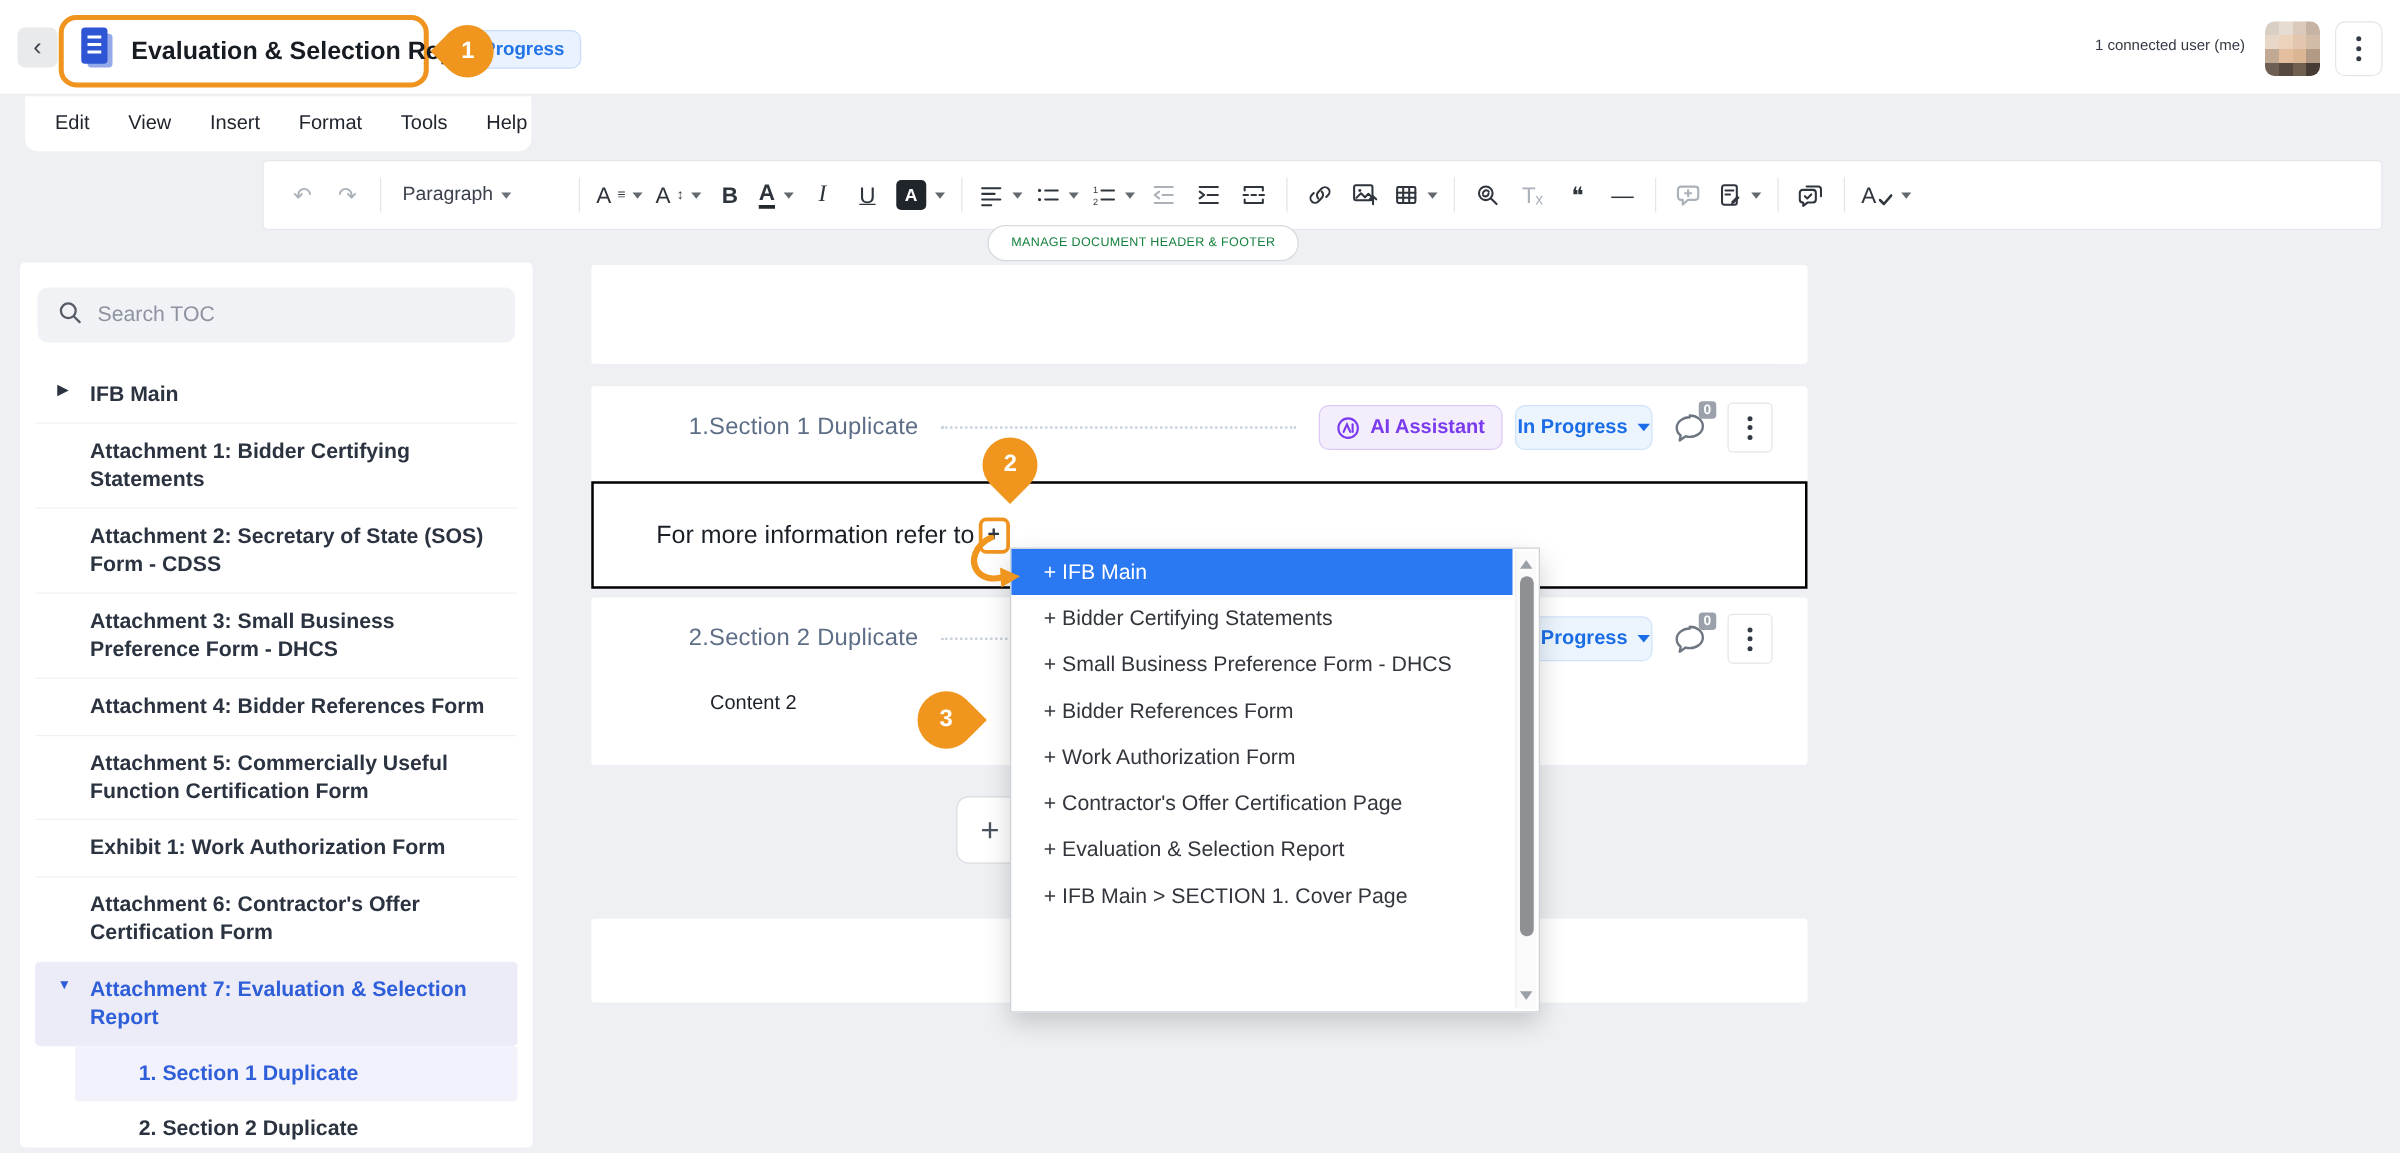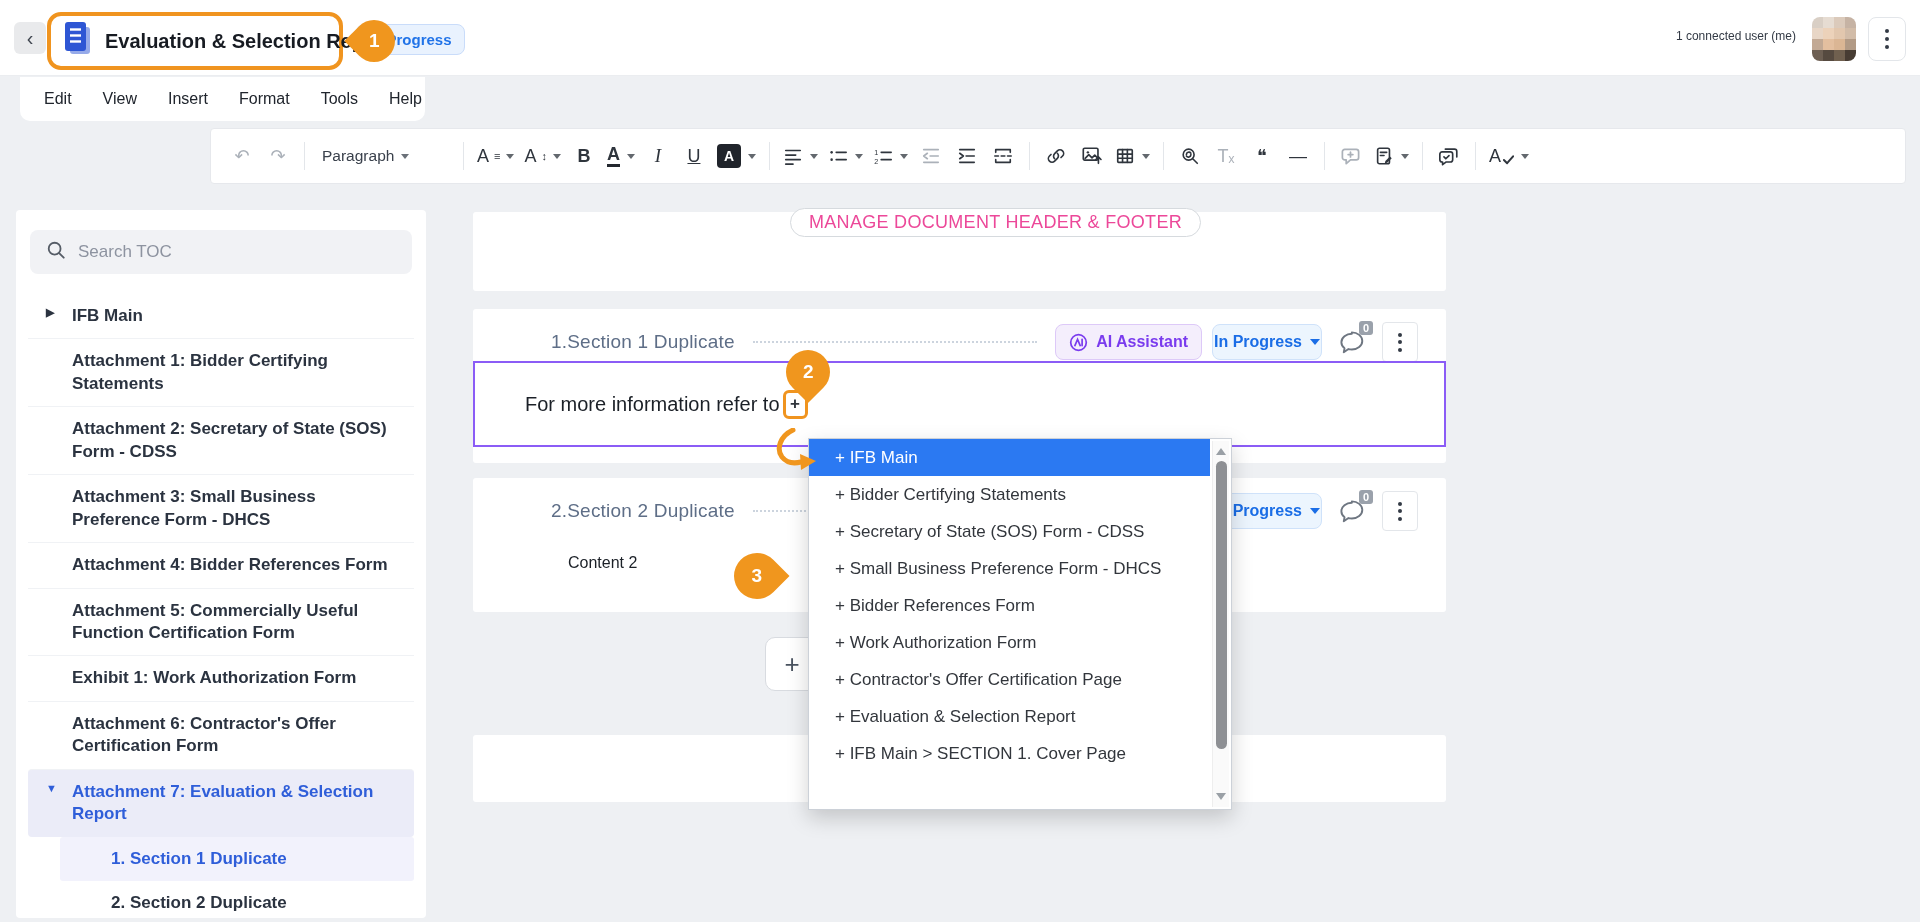--- a/index.html
+++ b/index.html
@@ -51,36 +51,36 @@
   .toc-item.active { background:#ebecf8; color:#2f5ed9; border-radius:4px; }
   .toc-item.active .toc-caret { color:#2f5ed9; }
   .toc-item.active-sub { background:#f2f2fc; color:#2f5ed9; margin-left:32px; padding-left:51px; border-radius:3px; }
 
   
   .panel { position:absolute; background:#fff; border-radius:3px; }
   .block-a { left:473px; top:212px; width:973px; height:79px; }
   .block-b { left:473px; top:309px; width:973px; height:154px; }
   .block-c { left:473px; top:478px; width:973px; height:134px; }
   .block-d { left:473px; top:735px; width:973px; height:67px; }
-  .manage-btn { position:absolute; left:790px; top:208px; height:29px; padding:0 18px; background:#fff; border:1px solid #d6dade; border-radius:15px; font-size:18px; letter-spacing:.3px; color:#ec4899; z-index:6; display:flex; align-items:center; cursor:pointer; font-family:inherit; }
+  .manage-btn { position:absolute; left:790px; top:180px; height:29px; padding:0 18px; background:#fff; border:1px solid #d6dade; border-radius:15px; font-size:10px; letter-spacing:.3px; color:#15803d; z-index:6; display:flex; align-items:center; cursor:pointer; font-family:inherit; }
 
   .sec-row { display:flex; align-items:center; height:52px; padding:14px 28px 0 78px; }
   .sec-label { font-size:19px; color:#5e6e87; letter-spacing:.2px; white-space:nowrap; }
   .dotline { flex:1; border-top:2px dotted #ccd4de; margin:0 18px; }
   .ctrl { display:flex; align-items:center; gap:10px; }
   .ai-pill { height:36px; padding:0 13px; display:flex; align-items:center; gap:8px; background:#f4eefc; border:1px solid #ddc9f8; border-radius:8px; color:#7a3bee; font-weight:700; font-size:16px; cursor:pointer; font-family:Liberation Sans, sans-serif; }
   .ai-pill svg { stroke:#7a3bee; fill:none; stroke-width:1.8; stroke-linecap:round; }
   .status-pill { height:36px; width:110px; display:flex; align-items:center; justify-content:center; gap:8px; background:#ecf5fe; border:1px solid #cfe2fa; border-radius:8px; color:#1a6de6; font-weight:700; font-size:16px; cursor:pointer; font-family:inherit; }
   .caret-down { border-left:5px solid transparent; border-right:5px solid transparent; border-top:6px solid #1a6de6; }
   .comment-btn { width:40px; height:38px; position:relative; display:flex; align-items:center; justify-content:center; background:none; border:none; cursor:pointer; color:#6e7681; }
   .comment-btn svg { stroke:currentColor; fill:none; stroke-width:2; stroke-linejoin:round; }
   .badge { position:absolute; top:-2px; right:-1px; background:#9aa1ab; color:#fff; font-size:11px; font-weight:700; padding:1px 4px; border-radius:3px; line-height:1.1; }
   .kebab-btn { width:36px; height:40px; border:1px solid #e3e6ea; border-radius:4px; background:#fff; display:flex; flex-direction:column; gap:3.5px; align-items:center; justify-content:center; cursor:pointer; }
 
-  .blue-box { position:absolute; left:0; top:52px; width:100%; height:86px; border:2px solid #8b5cf6; background:#fff; display:flex; align-items:center; padding-left:50px; font-size:20px; color:#1b2027; }
+  .blue-box { position:absolute; left:0; top:76px; width:100%; height:86px; border:2px solid #000000; background:#fff; display:flex; align-items:center; padding-left:50px; font-size:20px; color:#1b2027; }
   .inline-plus { width:25px; height:29px; border:3px solid #F0941F; border-radius:6px; background:#fff; font-size:17px; font-weight:700; color:#30353c; display:flex; align-items:center; justify-content:center; margin-left:3px; cursor:pointer; font-family:inherit; }
   .content-text2 { position:absolute; left:95px; top:76px; font-size:16px; color:#1b2027; }
   .add-btn { position:absolute; left:765px; top:637px; width:54px; height:54px; background:#fff; border:1px solid #d8dbe0; border-radius:10px; font-size:26px; color:#4a5360; z-index:5; display:flex; align-items:center; justify-content:center; cursor:pointer; font-family:inherit; }
 
   
   .dropdown { position:absolute; left:808px; top:438px; width:424px; height:372px; background:#fff; border:1px solid #ccd1d8; box-shadow:0 8px 20px rgba(0,0,0,.18); z-index:50; overflow:hidden; }
   .dd-list { position:absolute; left:0; top:0; right:21px; bottom:0; }
   .dd-item { height:37px; display:flex; align-items:center; padding-left:26px; font-size:17px; color:#32363c; white-space:nowrap; cursor:pointer; }
   .dd-item.selected { background:#2b79f2; color:#fff; }
   .dd-scrollbar { position:absolute; top:2px; right:2px; bottom:2px; width:17px; background:#fafafa; border-left:1px solid #eeeeee; }
@@ -451,23 +451,20 @@
   <div class="dd-list">
 
       <div class="dd-item selected">
         <span>+ IFB Main</span>
       </div>
 
       <div class="dd-item">
         <span>+ Bidder Certifying Statements</span>
       </div>
 
-      <div class="dd-item">
-        <span>+ Secretary of State (SOS) Form - CDSS</span>
-      </div>
 
       <div class="dd-item">
         <span>+ Small Business Preference Form - DHCS</span>
       </div>
 
       <div class="dd-item">
         <span>+ Bidder References Form</span>
       </div>
 
 

